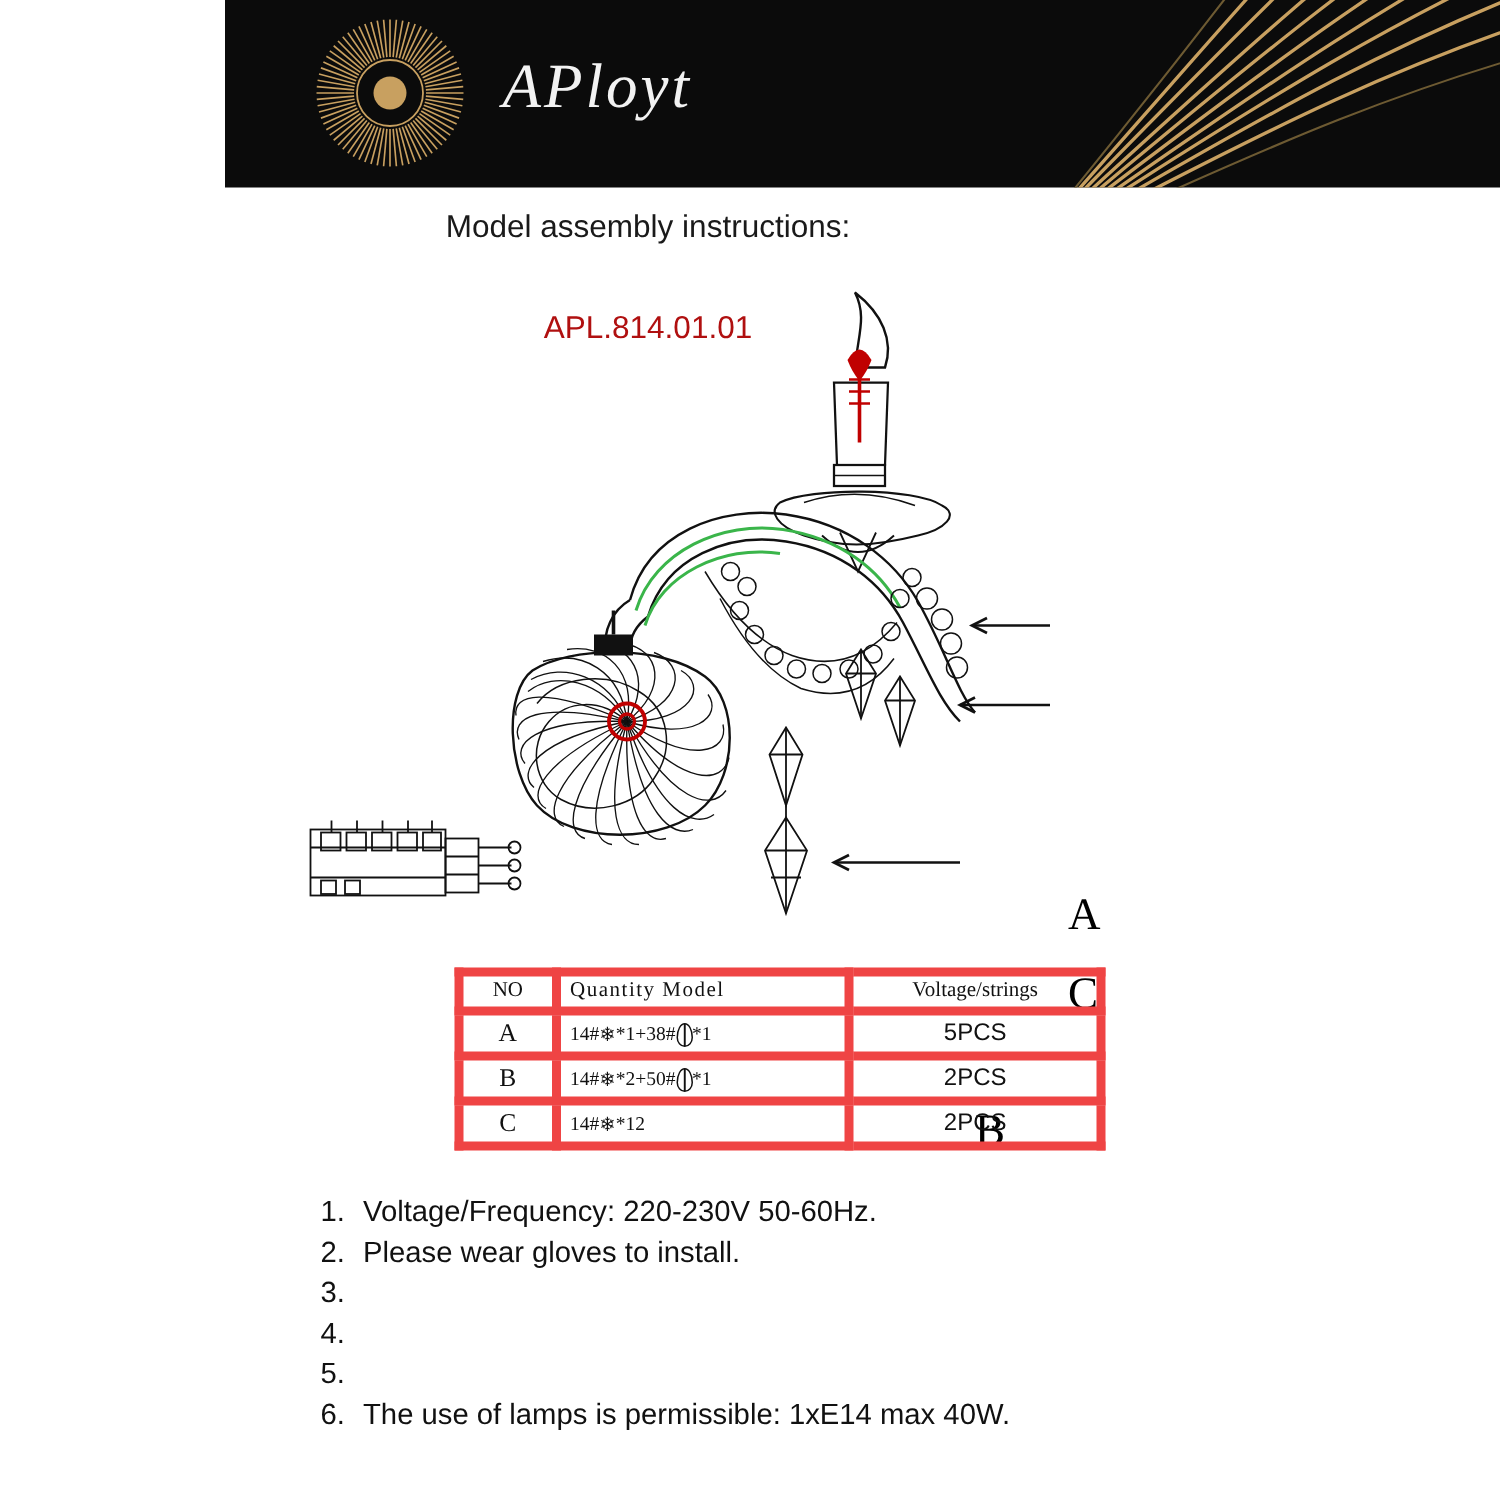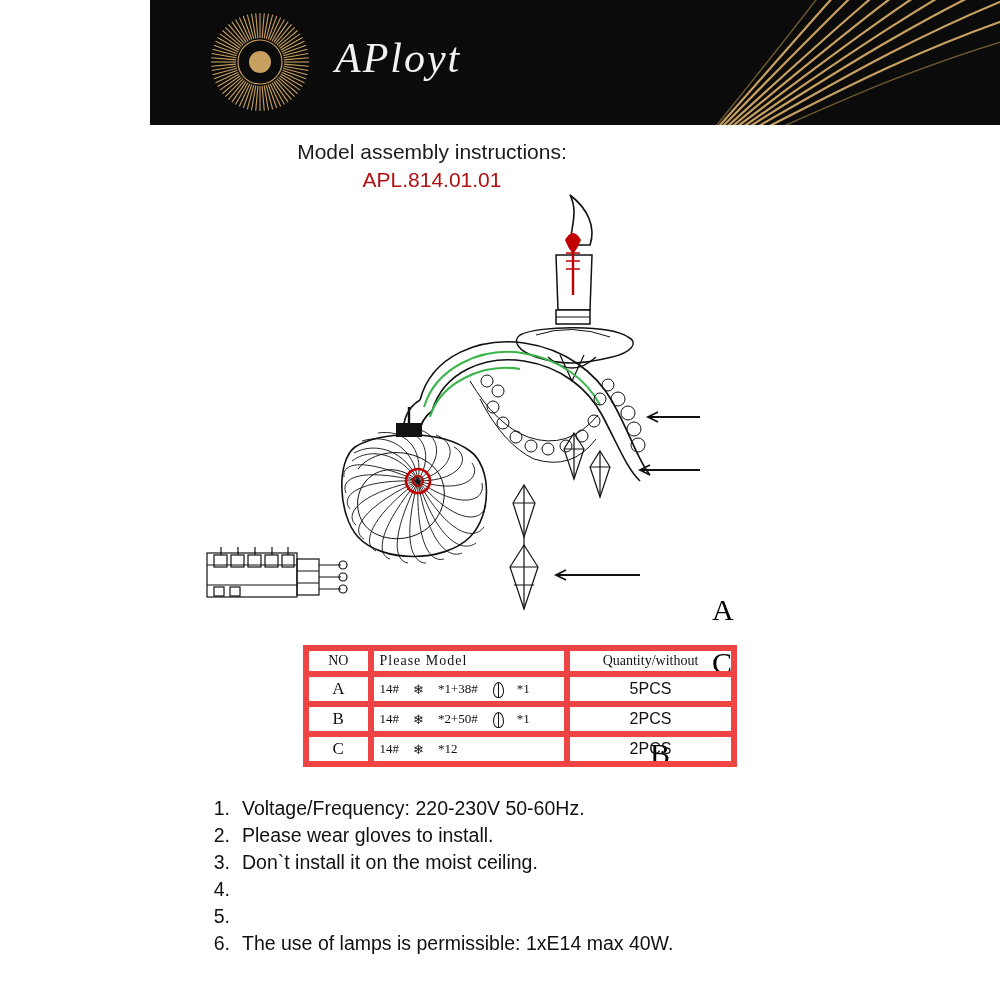--- a/index.html
+++ b/index.html
@@ -62,20 +62,21 @@
   }
   .title-line1 {
     font-size: 21px;
     color: #1a1a1a;
     line-height: 28px;
   }
   .title-line2 {
     font-size: 21px;
     color: #b01010;
     line-height: 28px;
+    margin-top: 39px;
   }
 
   
   .diagram {
     position: absolute;
     left: 0;
     top: 185px;
     width: 1000px;
     height: 450px;
   }
@@ -120,21 +121,21 @@
   .parts-table tbody td.col-qty {
     font-family: "Liberation Sans", sans-serif;
     font-size: 16px;
   }
   .parts-table tbody td.col-no {
     font-size: 17px;
   }
   .model-cell {
     display: flex;
     align-items: center;
-    gap: 14px;
+    gap: 0;
     font-size: 13px;
     white-space: nowrap;
   }
   .snowflake { font-size: 13px; line-height: 1; }
   .drop-glyph {
     display: inline-block;
     width: 11px;
     height: 15px;
     position: relative;
   }
@@ -417,22 +418,22 @@
 
   <div class="callout lbl-a">A</div>
   <div class="callout lbl-c">C</div>
   <div class="callout lbl-b">B</div>
 </div>
 
 <table class="parts-table">
   <thead>
     <tr>
       <td class="col-no">NO</td>
-      <td class="col-model">Please    Model</td>
-      <td class="col-qty">Quantity/without</td>
+      <td class="col-model">Quantity    Model</td>
+      <td class="col-qty">Voltage/strings</td>
     </tr>
   </thead>
   <tbody>
     <tr>
       <td class="col-no">A</td>
       <td class="col-model">
         <span class="model-cell">
           <span>14#</span>
           <span class="snowflake">❄</span>
           <span>*1+38#</span>
@@ -473,21 +474,20 @@
   <div class="note-row">
     <span class="note-num">1.</span>
     <span>Voltage/Frequency: 220-230V 50-60Hz.</span>
   </div>
   <div class="note-row">
     <span class="note-num">2.</span>
     <span>Please wear gloves to install.</span>
   </div>
   <div class="note-row">
     <span class="note-num">3.</span>
-    <span>Don`t install it on the moist ceiling.</span>
   </div>
   <div class="note-row">
     <span class="note-num">4.</span>
   </div>
   <div class="note-row">
     <span class="note-num">5.</span>
   </div>
   <div class="note-row">
     <span class="note-num">6.</span>
     <span>The use of lamps is permissible: 1xE14 max 40W.</span>

